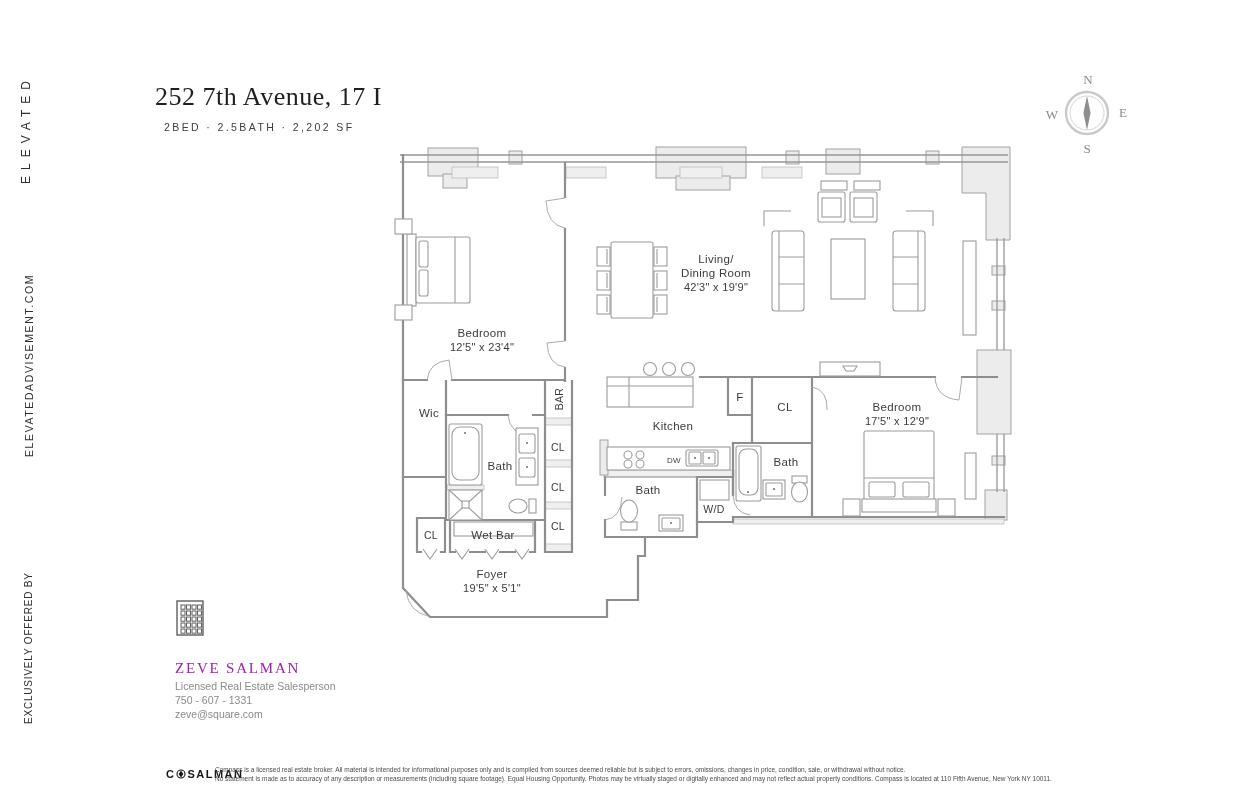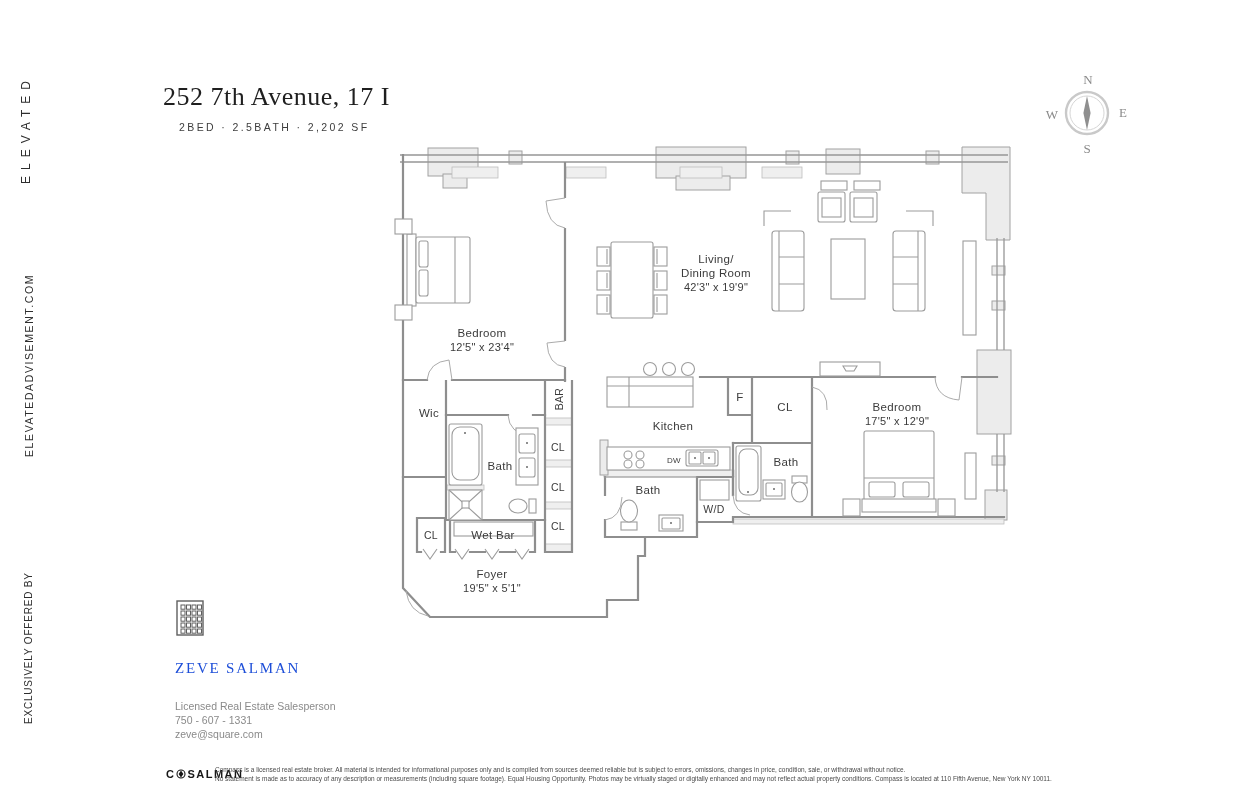--- a/index.html
+++ b/index.html
@@ -5,23 +5,23 @@
   html,body{margin:0;padding:0;background:#ffffff;}
   .page{position:relative;width:1236px;height:800px;background:#fff;overflow:hidden;
         font-family:"Liberation Sans",sans-serif;color:#2b2b2b;}
   
   .vtext{position:absolute;writing-mode:vertical-rl;transform:rotate(180deg);
          white-space:nowrap;color:#2e2e2e;display:flex;align-items:center;justify-content:center;}
   .v-brand{left:16px;top:70px;height:120px;width:20px;font-size:12px;letter-spacing:6px;}
   .v-site{left:20px;top:286px;height:160px;width:17px;font-size:10.5px;letter-spacing:1.6px;}
   .v-offer{left:20px;top:584px;height:128px;width:17px;font-size:10px;letter-spacing:0.8px;}
   
-  .title{position:absolute;left:163px;top:82px;font-family:"Liberation Serif",serif;
+  .title{position:absolute;left:155px;top:82px;font-family:"Liberation Serif",serif;
          font-size:26px;color:#1f1f1f;letter-spacing:0.5px;}
-  .subtitle{position:absolute;left:179px;top:121px;font-size:10.5px;letter-spacing:2.4px;color:#3d3d3d;}
+  .subtitle{position:absolute;left:164px;top:121px;font-size:10.5px;letter-spacing:2.4px;color:#3d3d3d;}
   
   .rose{position:absolute;left:1035px;top:58px;}
   .rose text{font-family:"Liberation Serif",serif;font-size:13px;fill:#8a8a8a;text-anchor:middle;}
   
   .plan{position:absolute;left:390px;top:140px;}
   .wall{stroke:#8e8e8e;stroke-width:2.2;fill:none;stroke-linecap:square;}
   .win{stroke:#979797;stroke-width:1.3;fill:none;}
   .blk{fill:#ececec;stroke:#a2a2a2;stroke-width:1;}
   .sill{fill:#efefef;stroke:#bdbdbd;stroke-width:0.8;}
   .fix{stroke:#9c9c9c;stroke-width:1.1;fill:#fff;}
@@ -30,21 +30,21 @@
   .dot{fill:#6a6a6a;stroke:none;}
   .lbl{font-family:"Liberation Sans",sans-serif;font-size:11.5px;fill:#3b3b3b;
        text-anchor:middle;letter-spacing:0.3px;}
   .dim{font-size:11px;}
   .sm{font-size:10.5px;}
   .xs{font-size:8px;}
   
   .agent{position:absolute;left:175px;top:600px;}
   .agent-icon{display:block;margin-bottom:24px;}
   .agent-name{font-family:"Liberation Serif",serif;font-size:15px;letter-spacing:1.8px;
-              color:#1d4ed8;margin-bottom:22px;}
+              color:#a21caf;margin-bottom:2px;}
   .agent-line{font-size:10.5px;color:#8a8a8a;line-height:14px;}
   
   .logo{position:absolute;left:166px;top:768px;display:flex;align-items:center;
         font-weight:bold;font-size:11px;letter-spacing:1.5px;color:#161616;}
   .logo svg{margin:0 1px;}
   .disclaimer{position:absolute;left:215px;top:766px;width:865px;font-size:6.5px;
               line-height:8.5px;color:#4a4a4a;}
 </style>
 </head>
 <body>

